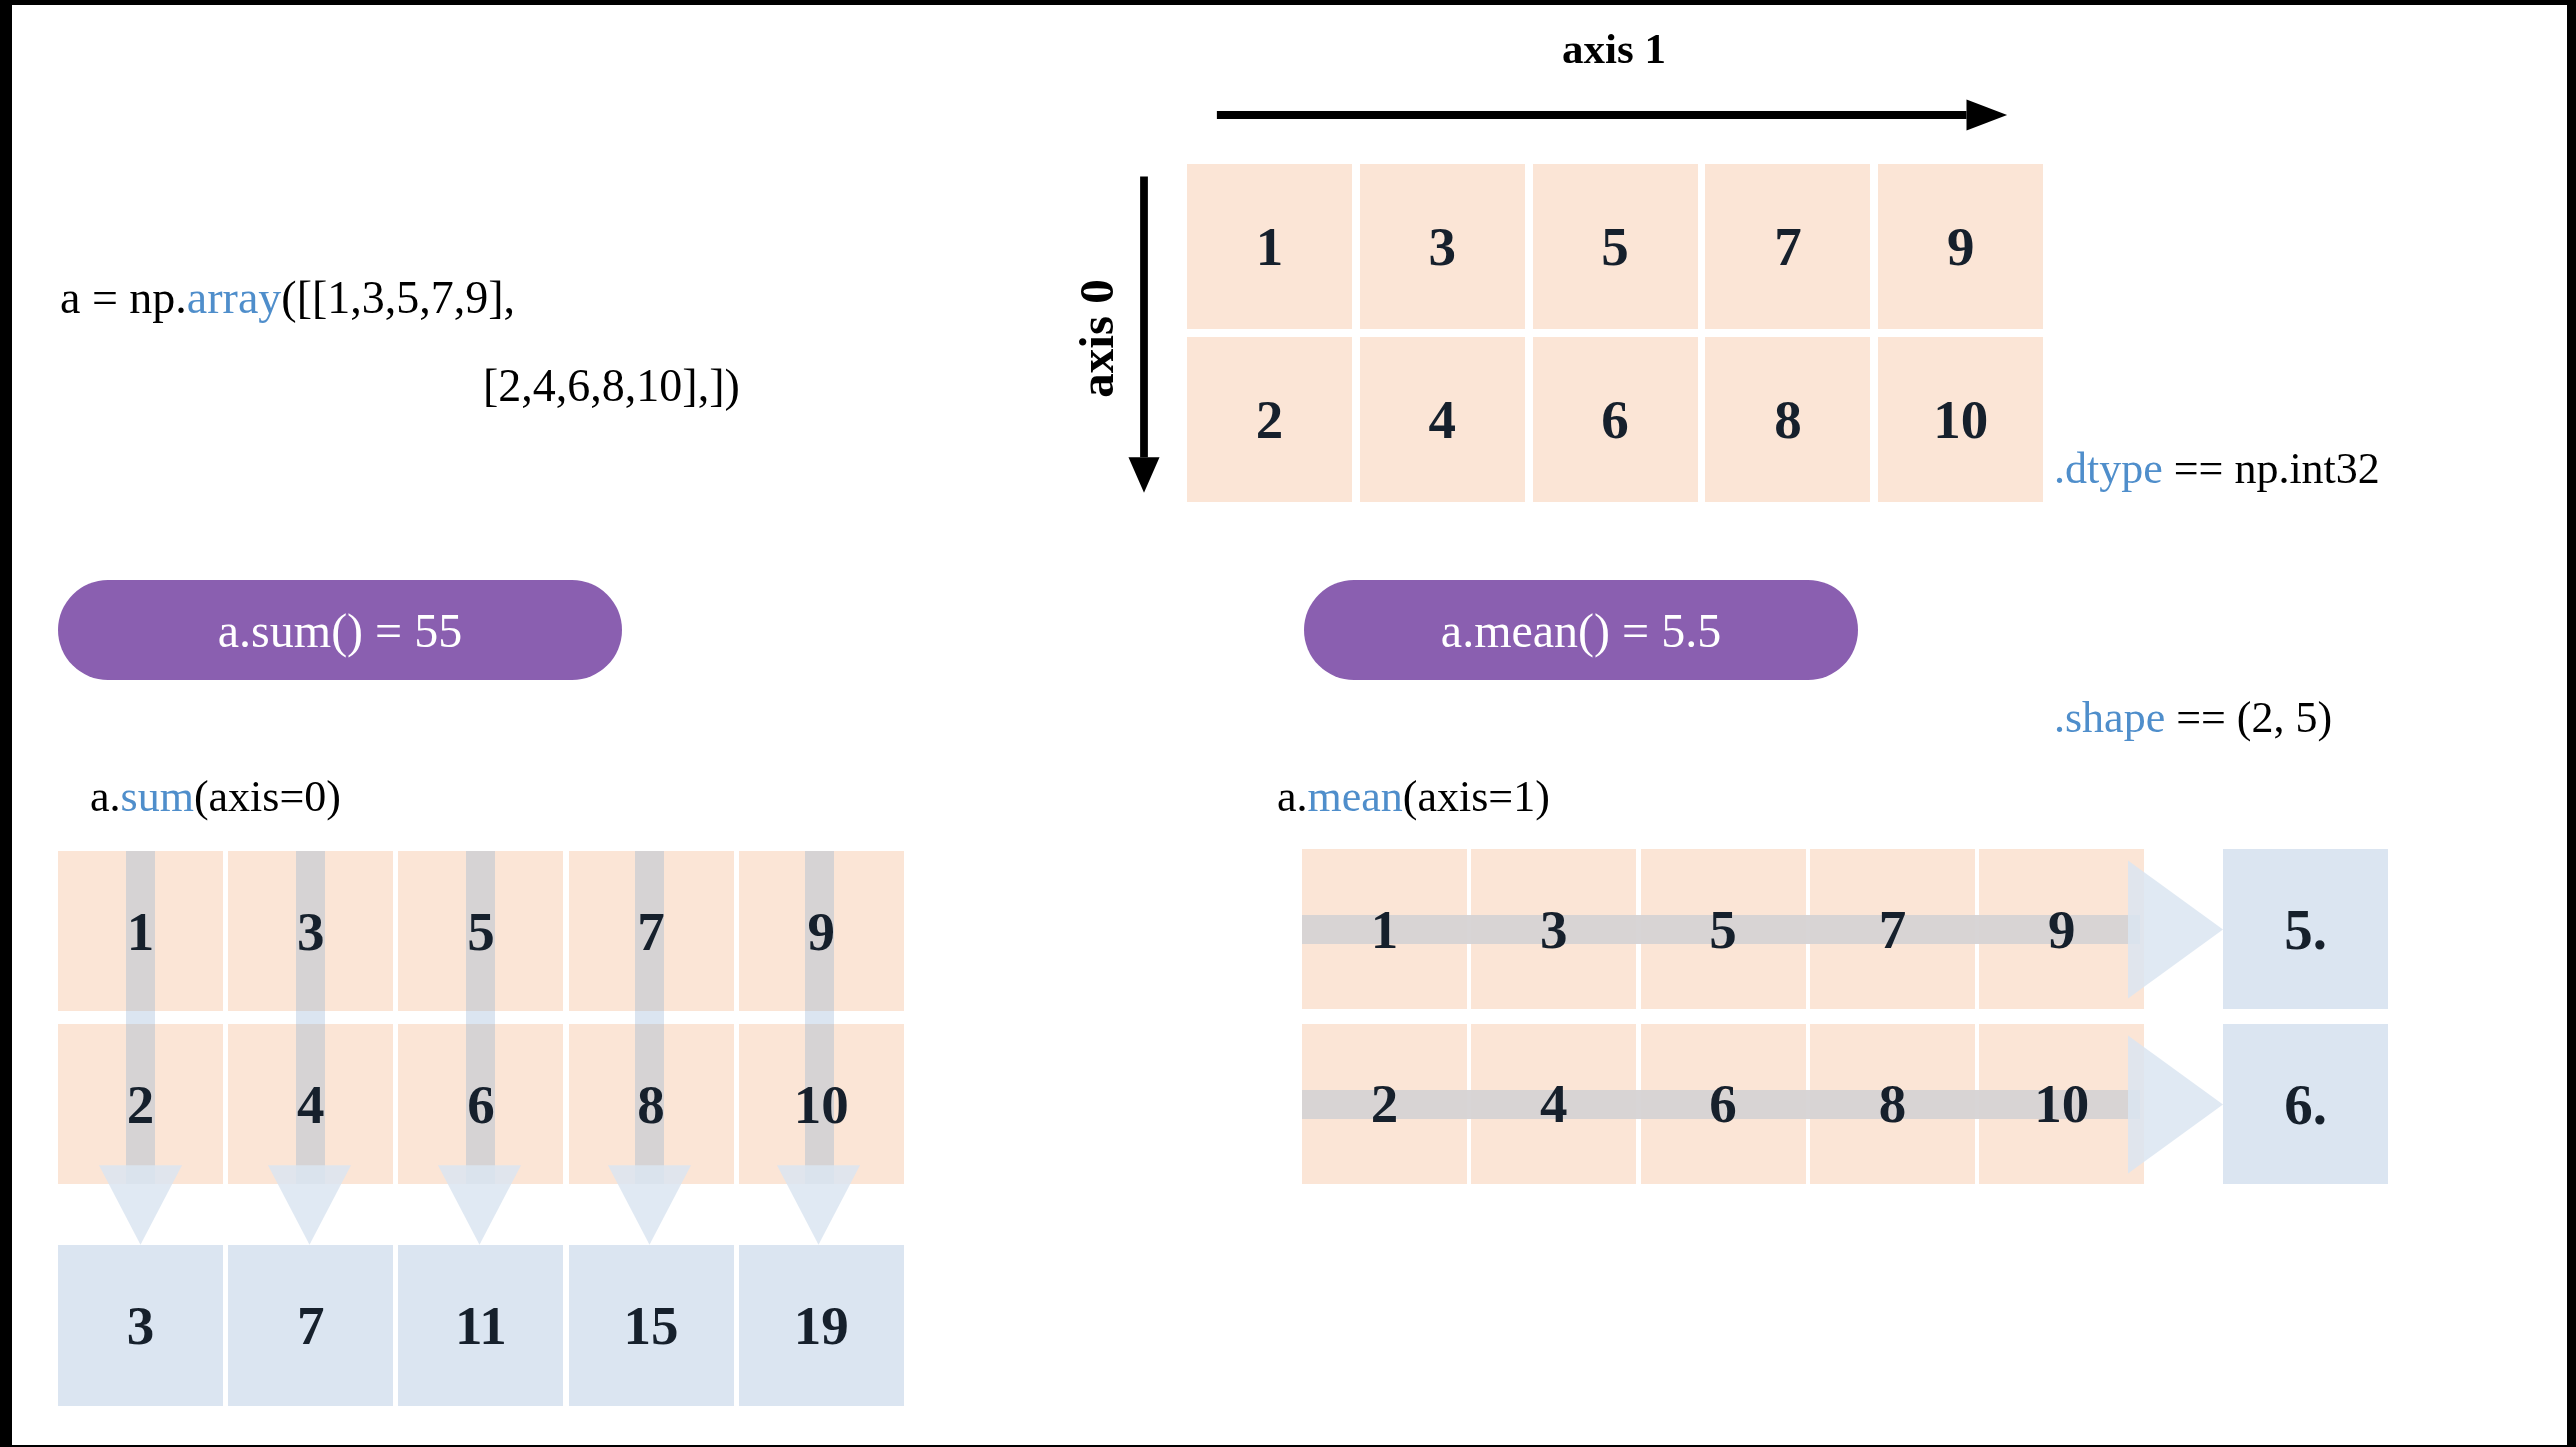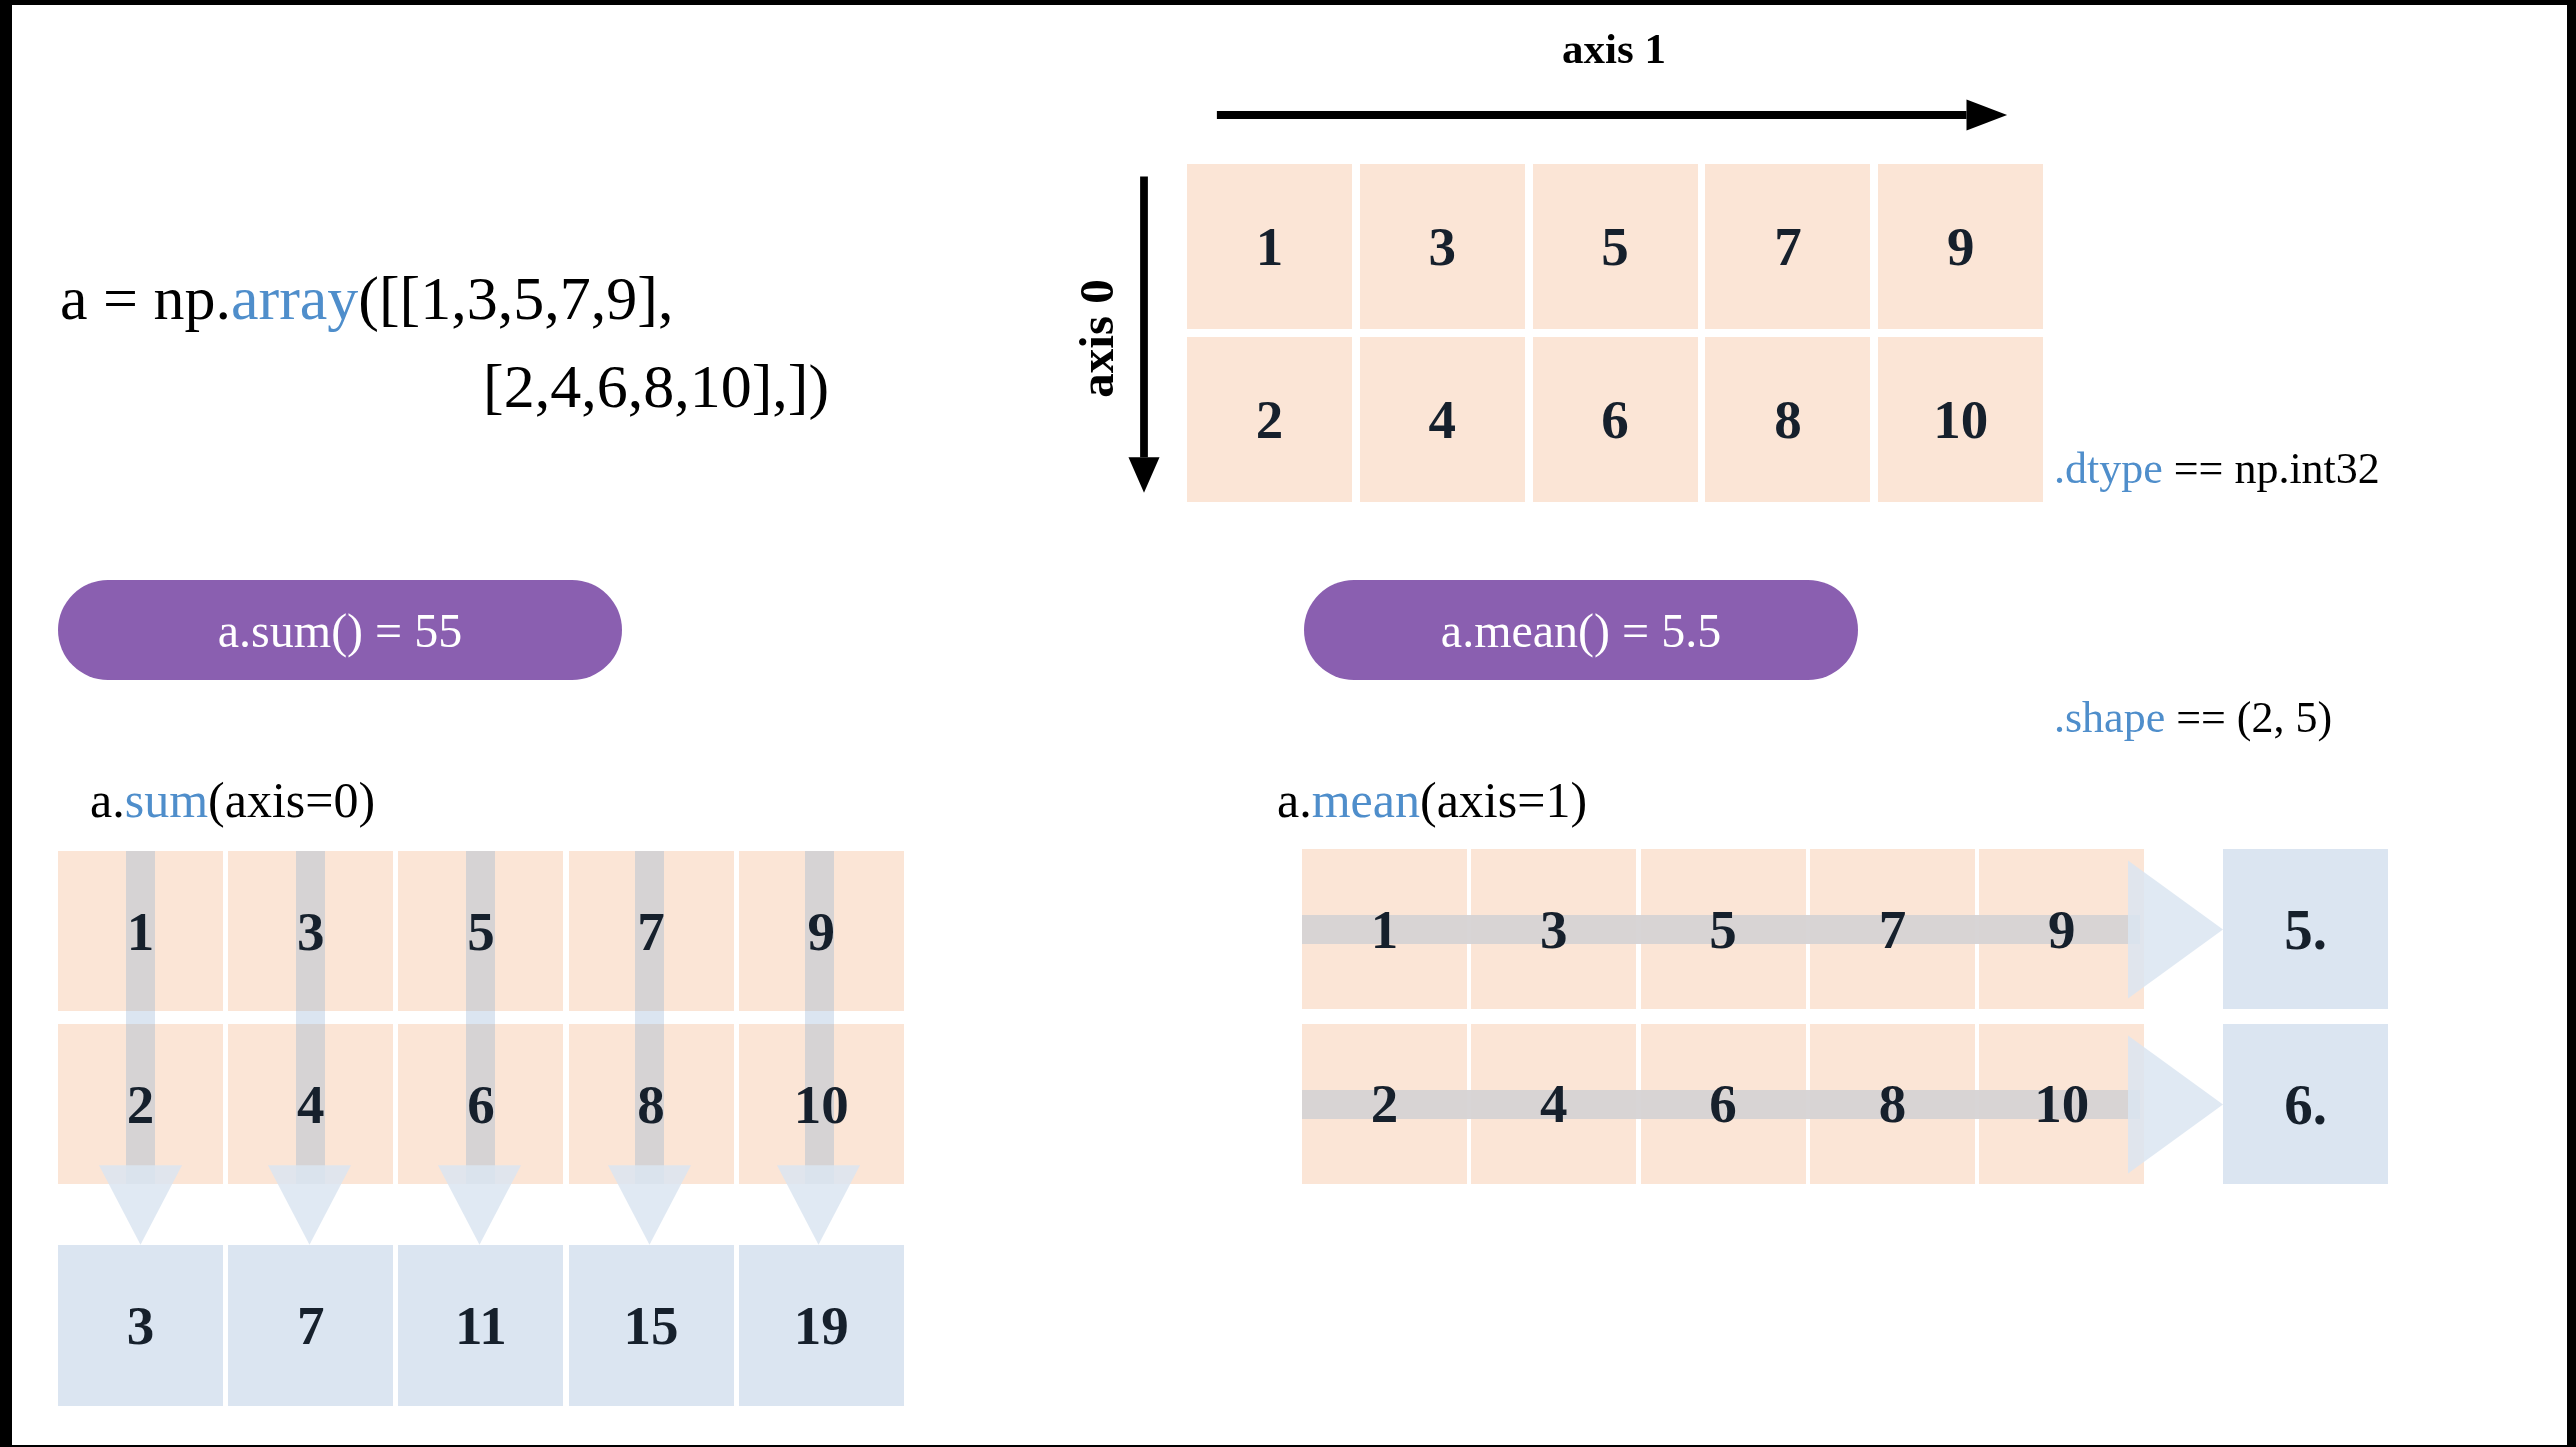--- a/index.html
+++ b/index.html
@@ -17,40 +17,40 @@
     box-sizing:border-box;
     background:#fff;
     border-style:solid;border-color:#000;
     border-width:5.2px 9.5px 3.5px 12px;
     font-family:"Liberation Serif","DejaVu Serif",serif;
     overflow:hidden;
   }
   .abs{position:absolute;}
   .blue{color:var(--accent);}
   
-  .code{left:48px;top:249px;width:918px;font-size:62px;line-height:88px;color:#000;}
+  .code{left:48px;top:249px;width:918px;font-size:46px;line-height:88px;color:#000;}
   .code .line2{padding-left:423px;}
   
   .axis1-label{left:1175px;top:19px;width:854px;text-align:center;font-weight:bold;font-size:43px;color:#000;}
   .axis0-label{left:961px;top:303px;width:251px;height:61px;text-align:center;font-weight:bold;font-size:49px;color:#000;transform:rotate(-90deg);}
   
   .grid{display:grid;}
   .top-table{left:1175px;top:159px;grid-template-columns:repeat(5,165px);grid-template-rows:165px 165px;gap:7.8px;}
   .cell{position:relative;display:flex;align-items:center;justify-content:center;}
   .cell.peach{background:var(--peach);}
   .cell.bluec{background:var(--bluecell);}
   .cell span{position:relative;z-index:3;font-weight:bold;font-size:55px;color:var(--ink);}
   
   .meta{left:2042px;top:256px;font-size:44px;line-height:83px;color:#000;white-space:pre;}
   
   .pill{height:100px;background:var(--purple);border-radius:55px;display:flex;align-items:center;justify-content:center;color:#fff;font-size:48px;}
   .sum-pill{left:46px;top:575px;width:564px;}
   .mean-pill{left:1292px;top:575px;width:554px;}
   
-  .call-label{font-size:50px;color:#000;}
+  .call-label{font-size:44px;color:#000;}
   .sum-label{left:78px;top:766px;}
   .mean-label{left:1265px;top:766px;}
   
   .sum-rows{left:46px;top:846px;grid-template-columns:repeat(5,165px);grid-template-rows:160px 160px;column-gap:5.2px;row-gap:13px;}
   .sum-result{left:46px;top:1240px;grid-template-columns:repeat(5,165px);grid-template-rows:161px;column-gap:5.2px;}
   
   .mean-rows{left:1290px;top:844px;grid-template-columns:repeat(5,165px);grid-template-rows:160px 160px;column-gap:4.3px;row-gap:14.7px;}
   .mean-res{width:165px;height:160px;background:var(--bluecell);display:flex;align-items:center;justify-content:center;font-weight:bold;font-size:57px;color:var(--ink);}
   
   .stripe-v{width:29px;height:160px;background:var(--gray);z-index:2;}

